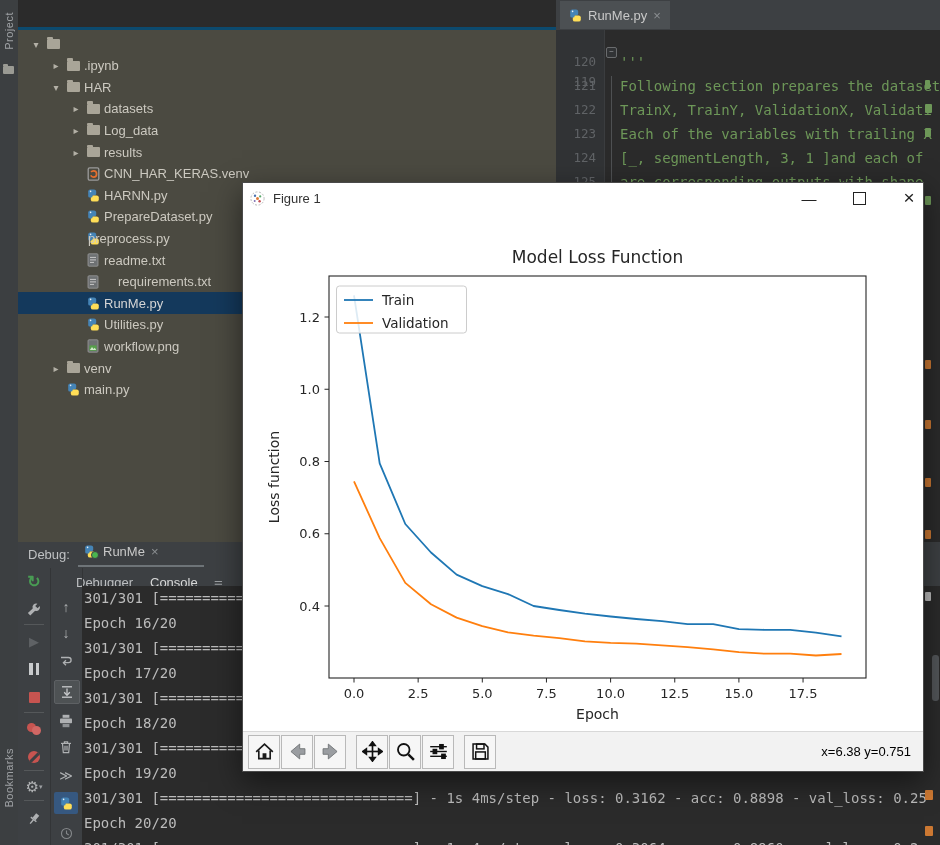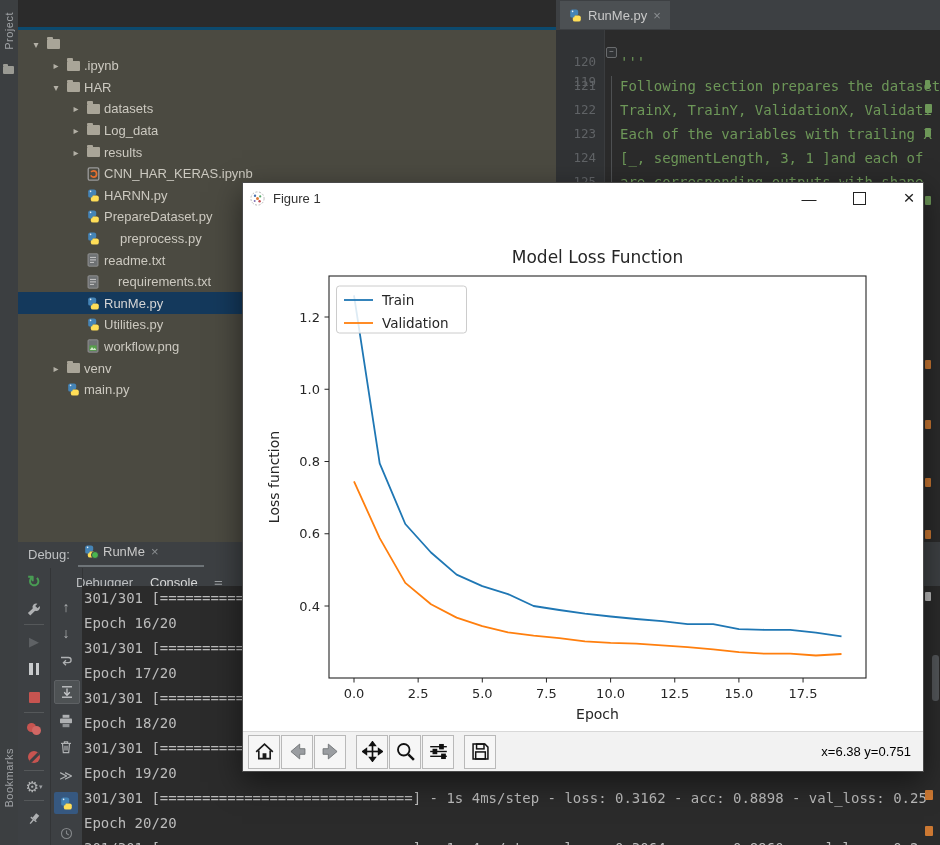--- a/index.html
+++ b/index.html
@@ -195,21 +195,21 @@
         </span>
         <span class="tlabel" style="left: 86px;">results</span>
       </div>
       <div class="trow" style="top: 132.6px;">
         <span class="ticn" style="left: 68px;">
           <svg width="13" height="14" viewBox="0 0 13 14">
             <rect x="1.2" y="0.8" width="10.6" height="12.4" rx="1.5" fill="none" stroke="#9b9b9b" stroke-width="1.3"></rect>
             <circle cx="6.5" cy="7" r="3.1" fill="none" stroke="#e46e2e" stroke-width="1.7" stroke-dasharray="8 3.5"></circle>
           </svg>
         </span>
-        <span class="tlabel" style="left: 86px;">CNN_HAR_KERAS.ipynb</span>
+        <span class="tlabel" style="left: 86px;">CNN_HAR_KERAS.venv</span>
       </div>
       <div class="trow" style="top: 154.2px;">
         <span class="ticn" style="left: 68px;">
           <svg width="13" height="13" viewBox="0 0 13 13">
             <rect x="1.2" y="0.4" width="8" height="6.2" rx="2.2" fill="#4584b6"></rect>
             <rect x="3.8" y="6.4" width="8" height="6.2" rx="2.2" fill="#ffde57"></rect>
             <rect x="1.2" y="4.6" width="4.4" height="4" rx="1.6" fill="#4584b6"></rect>
             <circle cx="3.6" cy="2.4" r="0.8" fill="#e8f0f7"></circle>
           </svg>
         </span>
@@ -228,21 +228,21 @@
       </div>
       <div class="trow" style="top: 197.4px;">
         <span class="ticn" style="left: 68px;">
           <svg width="13" height="13" viewBox="0 0 13 13">
             <rect x="1.2" y="0.4" width="8" height="6.2" rx="2.2" fill="#4584b6"></rect>
             <rect x="3.8" y="6.4" width="8" height="6.2" rx="2.2" fill="#ffde57"></rect>
             <rect x="1.2" y="4.6" width="4.4" height="4" rx="1.6" fill="#4584b6"></rect>
             <circle cx="3.6" cy="2.4" r="0.8" fill="#e8f0f7"></circle>
           </svg>
         </span>
-        <span class="tlabel" style="left: 102px;">preprocess.py</span>
+        <span class="tlabel" style="left: 70px;">preprocess.py</span>
       </div>
       <div class="trow" style="top: 219px;">
         <span class="ticn" style="left: 68px;">
           <svg width="12" height="14" viewBox="0 0 12 14">
             <rect x="1" y="0.8" width="10" height="12.4" rx="1" fill="#6e7173" stroke="#9b9b9b" stroke-width="0.8"></rect>
             <line x1="3" y1="4.4" x2="9" y2="4.4" stroke="#c8c8c8"></line>
             <line x1="3" y1="6.9" x2="9" y2="6.9" stroke="#c8c8c8"></line>
             <line x1="3" y1="9.4" x2="7" y2="9.4" stroke="#c8c8c8"></line>
           </svg>
         </span>

